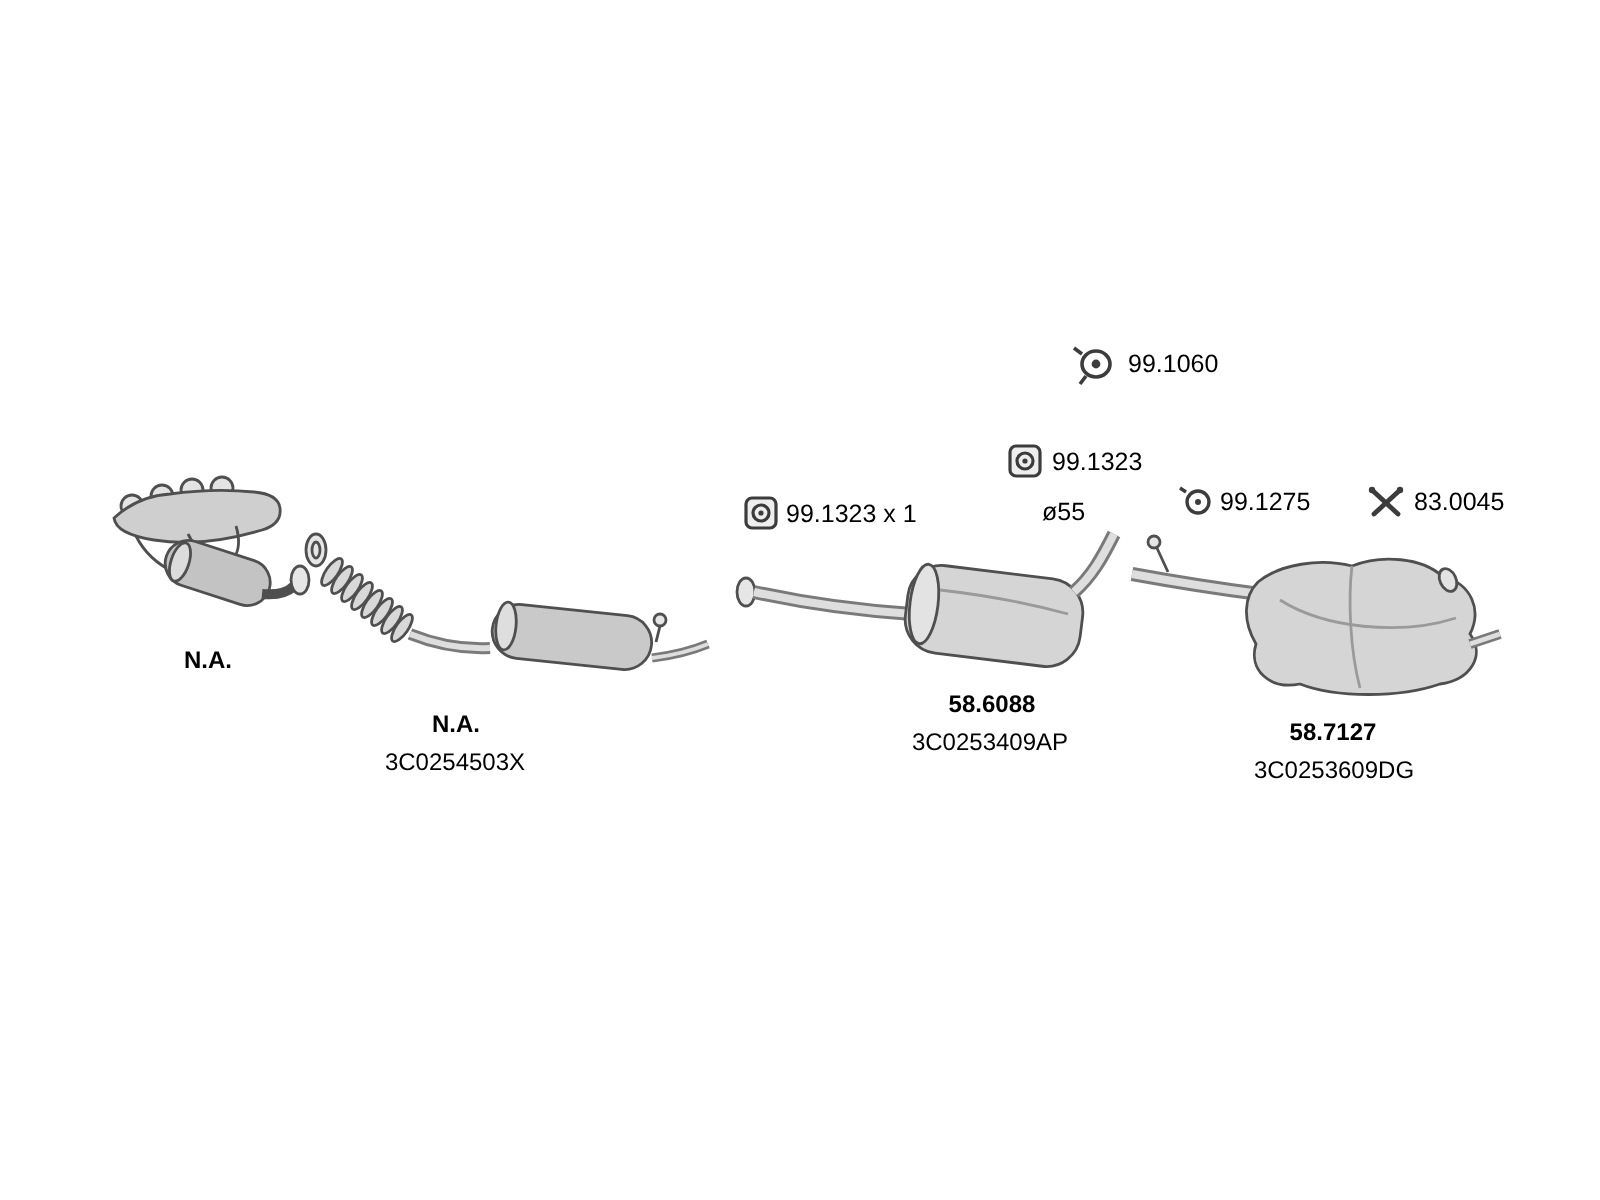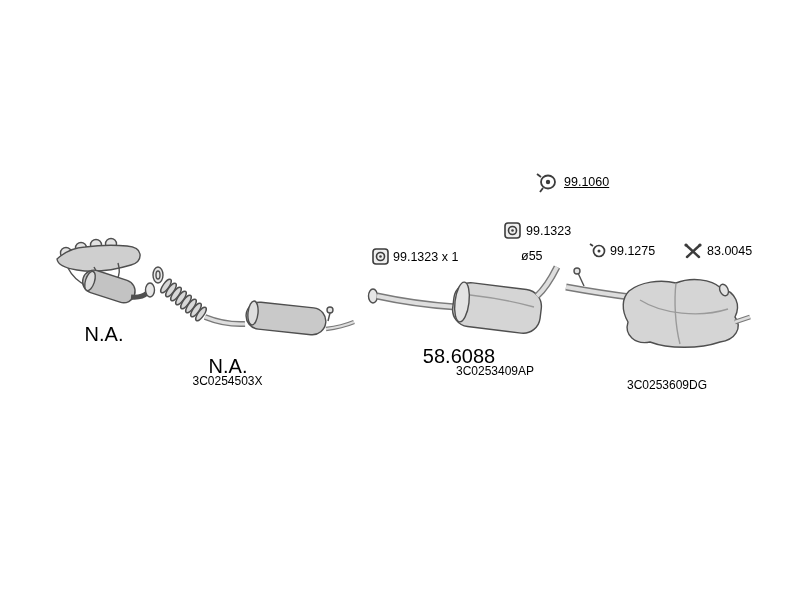--- a/index.html
+++ b/index.html
@@ -6,21 +6,21 @@
   #canvas{
     position:relative;
     width:800px;height:600px;
     background:#ffffff;
     overflow:hidden;
     font-family:"Liberation Sans", sans-serif;
     color:#000;
   }
   #drawing{position:absolute;left:0;top:0;}
   .lbl{position:absolute;white-space:nowrap;}
-  .code{font-size:20px;font-weight:normal;text-align:center;}
+  .code{font-size:12px;font-weight:bold;text-align:center;}
   .part-no{font-size:12px;text-align:center;}
   .hw{font-size:12.5px;}
 </style>
 </head>
 <body>
 
 <div id="canvas">
 
   <svg id="drawing" width="800" height="600" viewBox="0 0 800 600">
 
@@ -144,26 +144,27 @@
       <circle cx="686" cy="245" r="1.6" fill="#3c3c3c" stroke="none"></circle>
       <circle cx="700" cy="245" r="1.6" fill="#3c3c3c" stroke="none"></circle>
     </g>
   </svg>
 
   <div class="lbl code" style="left:80px;top:323px;width:48px;">N.A.</div>
 
   <div class="lbl code" style="left:193px;top:355px;width:70px;">N.A.</div>
   <div class="lbl part-no" style="left:180px;top:374px;width:95px;">3C0254503X</div>
 
-  <div class="lbl code" style="left:409px;top:345px;width:100px;">58.6088</div>
+  <div class="lbl code" style="left:446px;top:345px;width:100px;">58.6088</div>
   <div class="lbl part-no" style="left:440px;top:364px;width:110px;">3C0253409AP</div>
 
+  <div class="lbl code" style="left:614px;top:359px;width:105px;">58.7127</div>
   <div class="lbl part-no" style="left:608px;top:378px;width:118px;">3C0253609DG</div>
 
-  <div class="lbl hw" style="left:564px;top:175px;text-decoration:underline;">99.1060</div>
+  <div class="lbl hw" style="left:564px;top:175px;">99.1060</div>
 
   <div class="lbl hw" style="left:526px;top:224px;">99.1323</div>
 
   <div class="lbl hw" style="left:393px;top:250px;">99.1323 x 1</div>
 
   <div class="lbl hw" style="left:610px;top:244px;">99.1275</div>
 
   <div class="lbl hw" style="left:707px;top:244px;">83.0045</div>
 
   <div class="lbl hw" style="left:521px;top:249px;">ø55</div>

